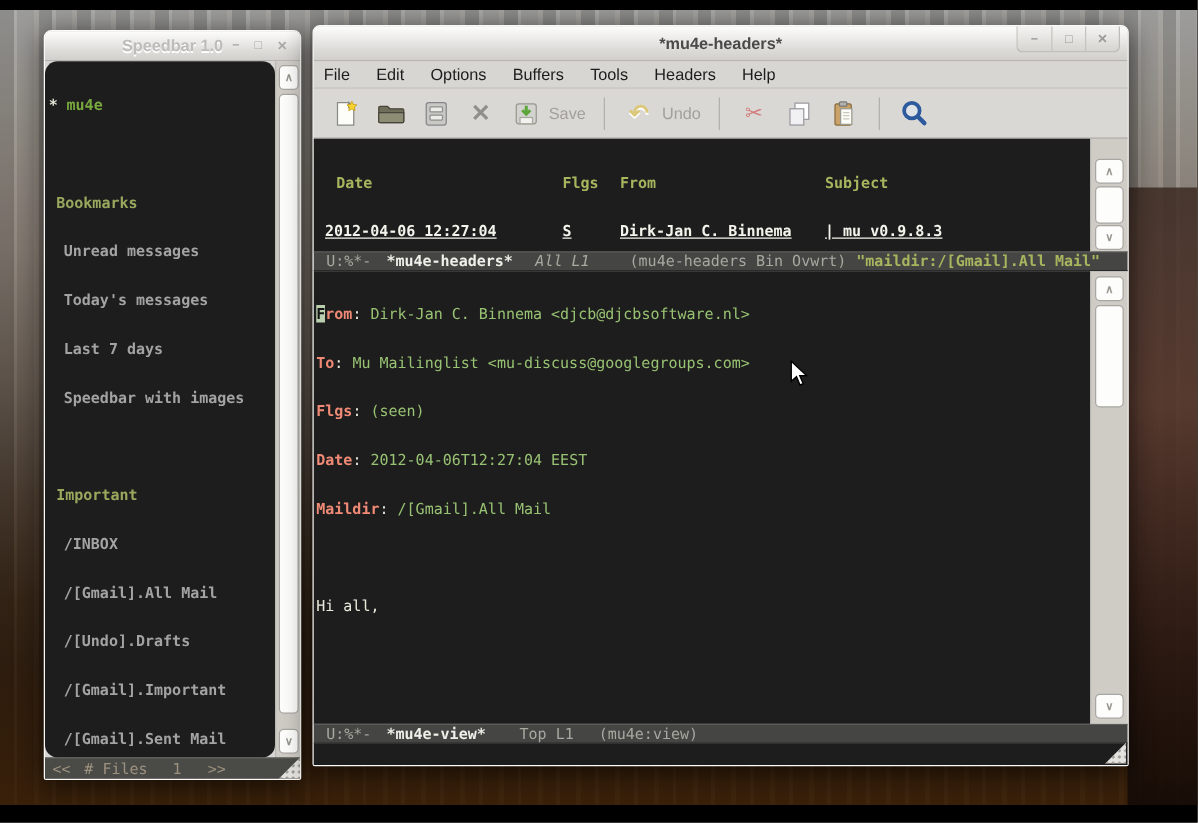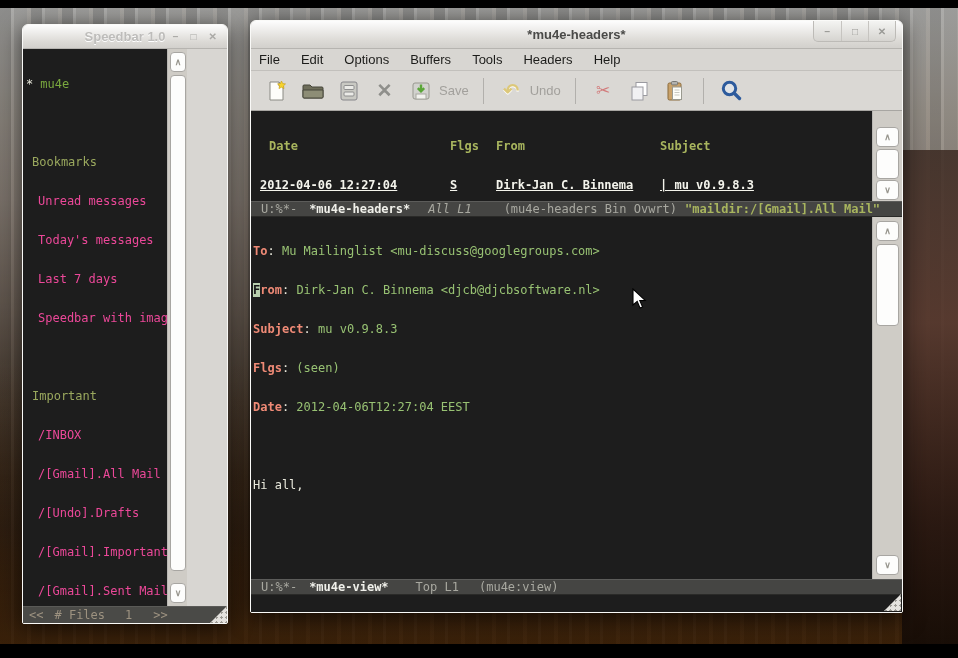--- a/index.html
+++ b/index.html
@@ -32,27 +32,27 @@
   .wbtn:first-child { border-left:none; }
   .flatbtns { position:absolute; right:10px; top:0; height:100%; display:flex; gap:12px; align-items:center; }
   .fbtn { color:#aaa9a6; font-size:10px; font-weight:bold; }
 
   
   .buf { background:#1d1d1d; color:#e9e9dc; font:12px/13px "DejaVu Sans Mono",monospace;
          white-space:pre; overflow:hidden; }
   .line { min-height:13px; }
 
   
-  #speedbar { left:22px; top:24px; width:206px; z-index:2; }
+  #speedbar { left:35px; top:24px; width:206px; z-index:2; }
   #sb-body { display:flex; height:557px; }
-  #sb-text { width:144px; padding:3px 0 0 2px; font-weight:normal; }
+  #sb-text { width:184px; padding:3px 0 0 2px; font-weight:bold;border-radius:10px; }
   .sb-star { color:#e9e9dc; padding-left:1px; }
   .sb-root { color:#79a83e; margin-left:7px; }
   .sb-sec { color:#9aa85e; padding-left:7px; }
-  .sb-item { color:#ec4899; padding-left:13px; cursor:default; }
+  .sb-item { color:#a3a3a3; padding-left:13px; cursor:default; }
   #sb-scroll { width:20px; background:#cfccc6; border-left:1px solid #bab8b4; position:relative; }
   #sb-modeline { height:17px; background:#4a4a47; color:#9d9280; font:12px/16px "DejaVu Sans Mono",monospace;
         display:flex; align-items:center; position:relative; border-top:1px solid #5a5a57; }
 
   
   #mainw { left:250px; top:20px; width:653px; z-index:3; }
   #mainw .tb { height:28px; }
   #menubar { height:22px; background:#d8d6d2; display:flex; align-items:center;
         padding-left:8px; gap:21px; border-bottom:1px solid #c2c0bc; }
   .menu-item { font-size:13px; color:#1c1c1a; cursor:default; }
@@ -278,25 +278,25 @@
   <div class="mline">
     <span>U:%*-</span>
     <span class="mbuf">*mu4e-headers*</span>
     <span class="mpos1">All L1</span>
     <span class="mmod1">(mu4e-headers Bin Ovwrt)</span>
     <span class="msearch">"maildir:/[Gmail].All Mail"</span>
   </div>
 
   <div class="row2">
     <div class="buf" id="msg-buf">
+      <div class="line fl" id="f0"><span class="lab">From</span><span>: </span><span class="val">Dirk-Jan C. Binnema &lt;djcb@djcbsoftware.nl&gt;</span></div>
       <div class="line fl"><span class="lab">To</span><span>: </span><span class="val">Mu Mailinglist &lt;mu-discuss@googlegroups.com&gt;</span></div>
-      <div class="line fl" id="f0"><span class="lab">From</span><span>: </span><span class="val">Dirk-Jan C. Binnema &lt;djcb@djcbsoftware.nl&gt;</span></div>
-      <div class="line fl"><span class="lab">Subject</span><span>: </span><span class="val">mu v0.9.8.3</span></div>
       <div class="line fl"><span class="lab">Flgs</span><span>: </span><span class="val">(seen)</span></div>
       <div class="line fl"><span class="lab">Date</span><span>: </span><span class="val">2012-04-06T12:27:04 EEST</span></div>
+      <div class="line fl"><span class="lab">Maildir</span><span>: </span><span class="val">/[Gmail].All Mail</span></div>
       <div class="line"></div>
       <div class="line">Hi all,</div>
       <div class="line"></div>
       
       
       
       
       
       
       

